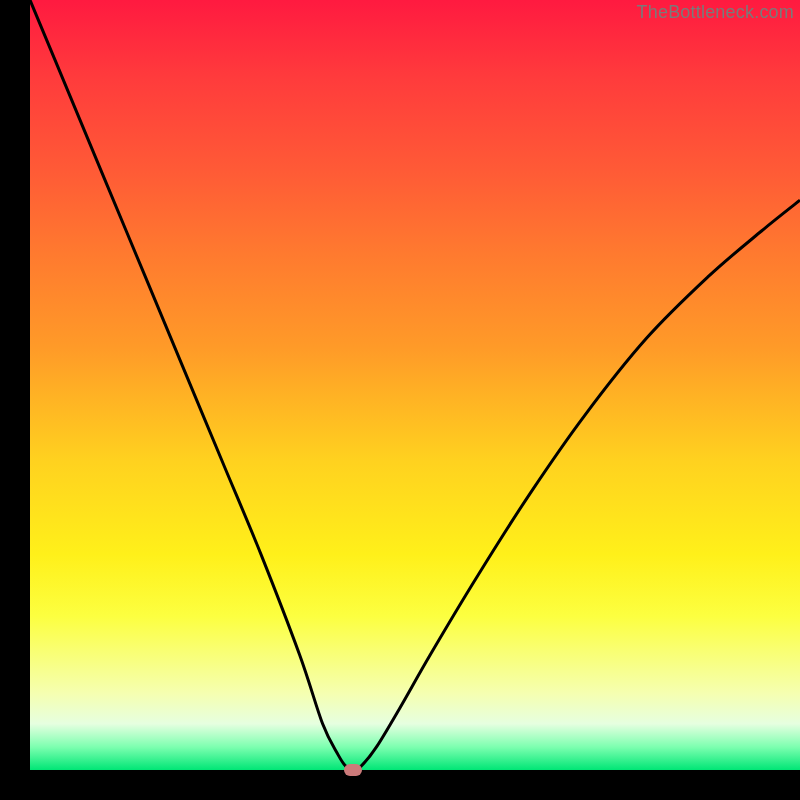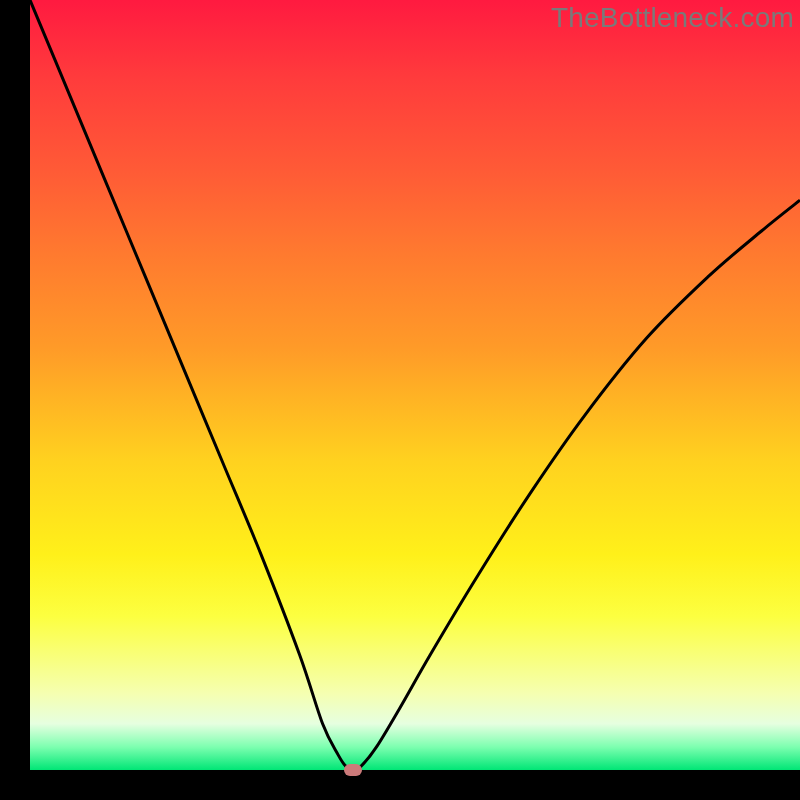--- a/index.html
+++ b/index.html
@@ -38,21 +38,21 @@
       #e6ffe0 94%,
       #7dffb0 97%,
       #00e676 100%
     );
   }
   .watermark {
     position: absolute;
     top: 2px;
     right: 6px;
     color: #7a7a7a;
-    font-size: 28px;
+    font-size: 18px;
     font-weight: 500;
     letter-spacing: 0.2px;
     user-select: none;
   }
   .curve-svg {
     position: absolute;
     left: 0;
     top: 0;
     width: 770px;
     height: 770px;

